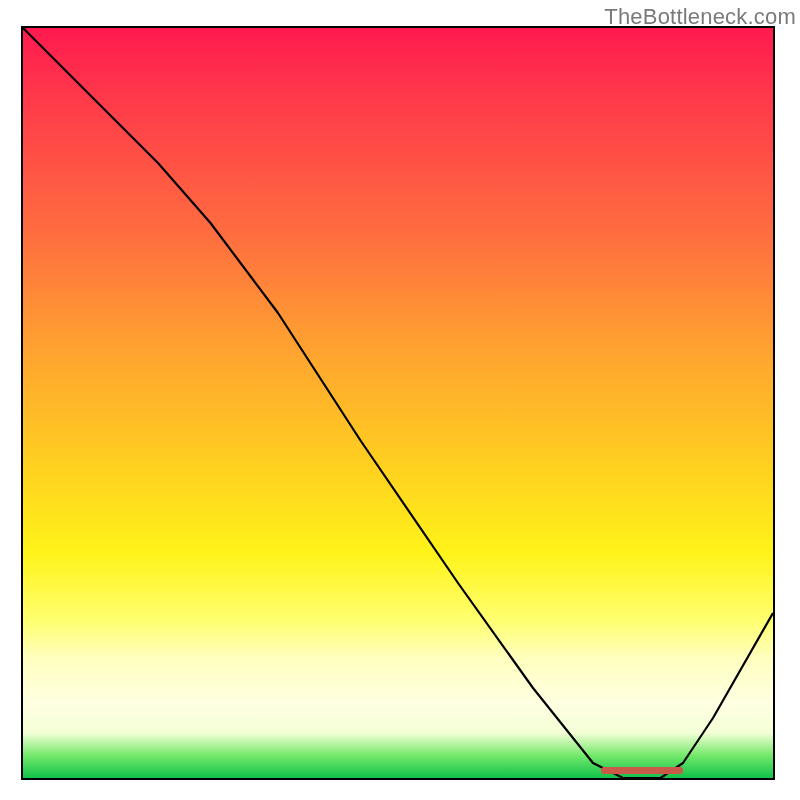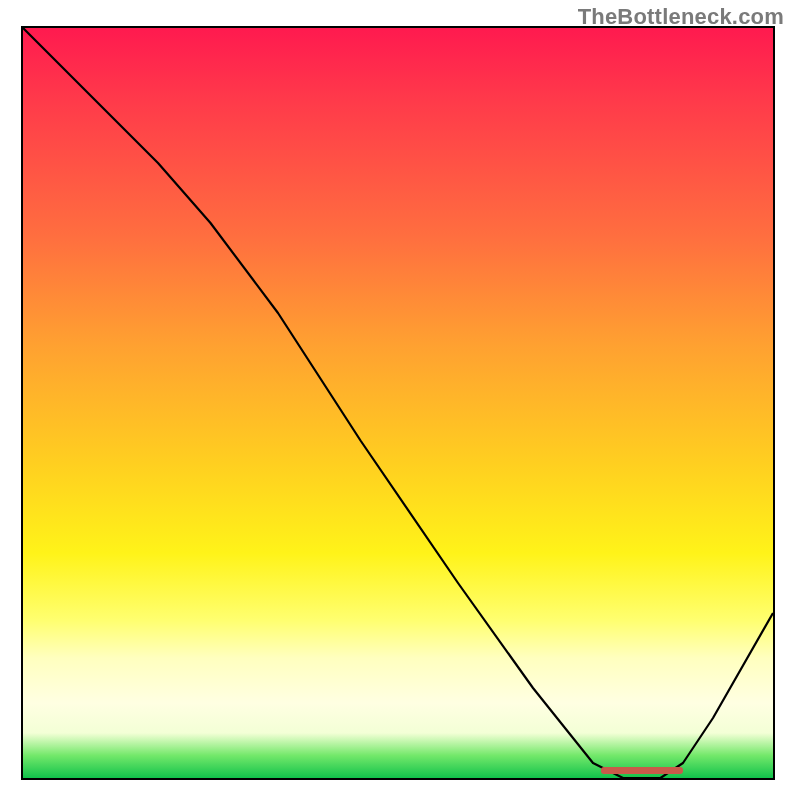--- a/index.html
+++ b/index.html
@@ -12,23 +12,23 @@
     font-family: Arial, Helvetica, sans-serif;
   }
   .wrap {
     position: relative;
     width: 800px;
     height: 800px;
   }
   .attribution {
     position: absolute;
     top: 4px;
-    right: 16px;
+    right: 4px;
     font-size: 22px;
-    font-weight: 700;
+    font-weight: 400;
     color: #7a7a7a;
     letter-spacing: 0.2px;
     z-index: 10;
   }
   .plot-area {
     position: absolute;
     left: 23px;
     top: 28px;
     width: 750px;
     height: 750px;

